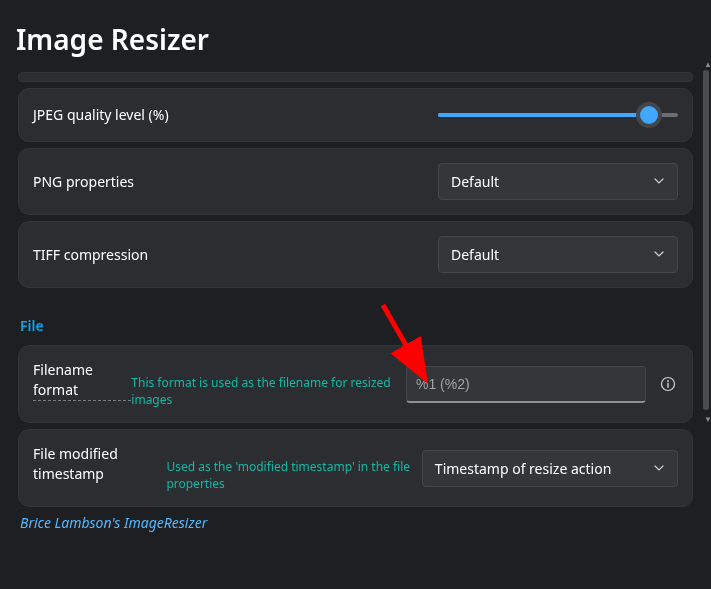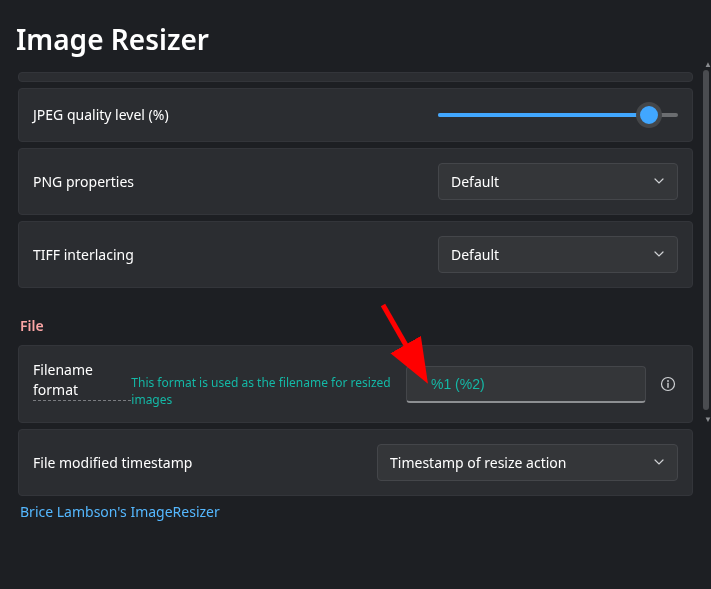--- a/index.html
+++ b/index.html
@@ -23,21 +23,21 @@
   .thin-row {
     background: #2b2d31;
     border: 1px solid #33353a;
     border-radius: 4px;
     height: 10px;
     margin-top: 6px;
   }
   .row {
     background: #2b2d31;
     border: 1px solid #33353a;
-    border-radius: 4px;
+    border-radius: 11px;
     display: flex;
     align-items: center;
     justify-content: space-between;
     padding: 14px 14px;
     margin-top: 6px;
   }
   .row .label {
     font-size: 14px;
     color: #ffffff;
     line-height: 1.4;
@@ -98,59 +98,60 @@
     cursor: pointer;
   }
   .select-narrow { width: 301px; }
   .chevron {
     display: inline-block;
   }
   .section-header {
     font-size: 14px;
     font-weight: 600;
     margin: 28px 0 10px 2px;
-    color: #fca5a5;
+    color: #0ea5e9;
   }
   .row-tall {
     align-items: center;
   }
   .row-tall .texts {
     display: flex;
     flex-direction: row;
   }
   .input-group {
     display: flex;
     align-items: center;
     gap: 12px;
   }
   .text-input {
     width: 240px;
     background: #343639;
     border: 1px solid #44464a;
     border-bottom: 2px solid #8d8f92;
     border-radius: 4px;
-    padding: 9px 24px;
-    font-size: 14px;
-    color: #14b8a6;
+    padding: 9px 9px;
+    font-size: 14px;
+    color: #a3a3a3;
     outline: none;
   }
   .info-icon {
     width: 20px;
     height: 20px;
     display: flex;
     align-items: center;
     justify-content: center;
     color: #d0d2d5;
   }
   .attribution-link {
     color: #55b8ff;
     font-size: 14px;
     margin: 6px 0 0 2px;
     display: inline-block;
     cursor: pointer;
+    font-style: italic;
   }
   .scrollbar {
     position: absolute;
     right: 2px;
     top: 70px;
     width: 6px;
     height: 340px;
     background: #4a4c50;
     border-radius: 3px;
   }
@@ -198,21 +199,21 @@
       <span>Default</span>
       <span class="chevron">
         <svg width="12" height="12" viewBox="0 0 12 12">
             <path d="M2 4 L6 8 L10 4" stroke="#cfd1d4" stroke-width="1.2" fill="none" stroke-linecap="round"></path>
           </svg>
       </span>
     </div>
   </div>
 
   <div class="row">
-    <div class="label">TIFF interlacing</div>
+    <div class="label">TIFF compression</div>
     <div class="select">
       <span>Default</span>
       <span class="chevron">
         <svg width="12" height="12" viewBox="0 0 12 12">
             <path d="M2 4 L6 8 L10 4" stroke="#cfd1d4" stroke-width="1.2" fill="none" stroke-linecap="round"></path>
           </svg>
       </span>
     </div>
   </div>
 
@@ -231,20 +232,21 @@
             <circle cx="8" cy="5" r="0.9" fill="#d0d2d5"></circle>
             <rect x="7.3" y="6.8" width="1.4" height="5" fill="#d0d2d5"></rect>
           </svg>
       </div>
     </div>
   </div>
 
   <div class="row row-tall" style="margin-top:6px;">
     <div class="texts">
       <div class="label">File modified timestamp</div>
+      <div class="sub">Used as the 'modified timestamp' in the file properties</div>
     </div>
     <div class="select select-narrow">
       <span>Timestamp of resize action</span>
       <span class="chevron">
         <svg width="12" height="12" viewBox="0 0 12 12">
             <path d="M2 4 L6 8 L10 4" stroke="#cfd1d4" stroke-width="1.2" fill="none" stroke-linecap="round"></path>
           </svg>
       </span>
     </div>
   </div>

